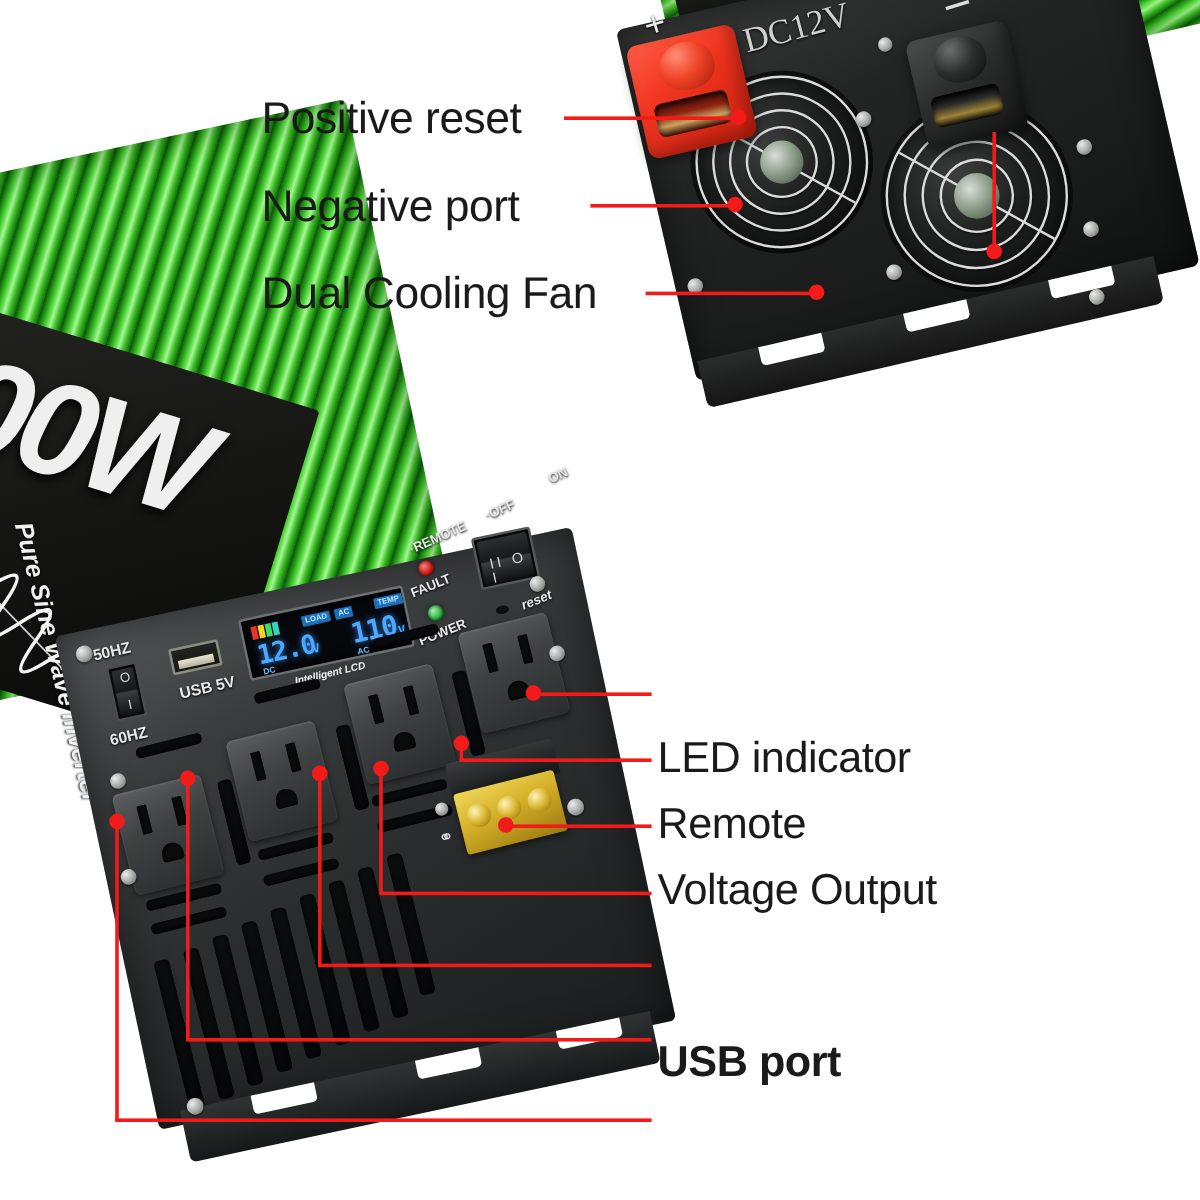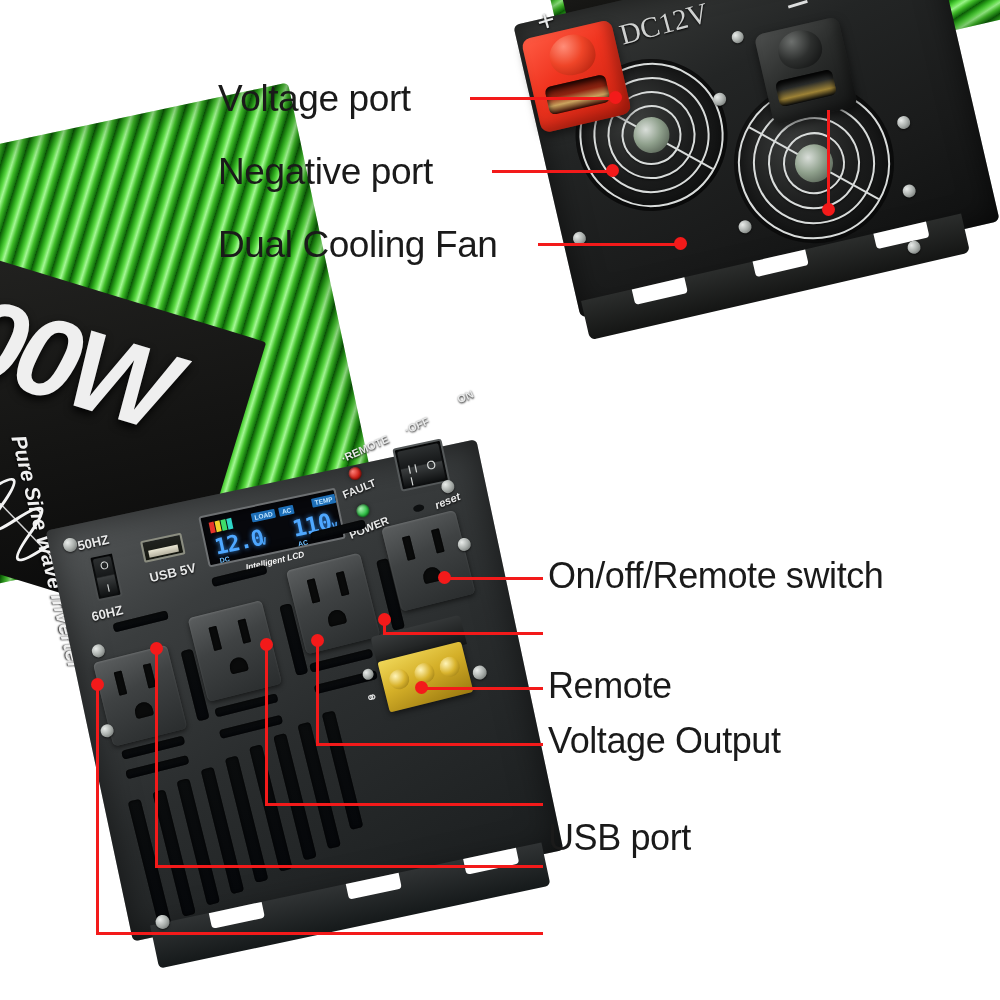--- a/index.html
+++ b/index.html
@@ -470,40 +470,40 @@
     <div class="screw" style="left:114px; top:430px; width:14px; height:14px;"></div>
     <div class="screw" style="left:120px; top:540px; width:13px; height:13px;"></div>
     <div class="screw" style="left:112px; top:620px; width:13px; height:13px;"></div>
     <div class="screw" style="left:126px; top:818px; width:14px; height:14px;"></div>
     <div class="screw" style="left:496px; top:452px; width:13px; height:13px;"></div>
     <div class="screw" style="left:500px; top:512px; width:13px; height:13px;"></div>
     <div class="screw" style="left:488px; top:640px; width:14px; height:14px;"></div>
     <div class="screw" style="left:380px; top:620px; width:11px; height:11px;"></div>
   </div>
 
-  <div class="callout" style="left:218px; top:80px;">Voltage port</div>
+  <div class="callout" style="left:218px; top:80px;">Positive reset</div>
   <div class="callout" style="left:218px; top:153px;">Negative port</div>
   <div class="callout" style="left:218px; top:226px;">Dual Cooling Fan</div>
 
   <div class="lead-h" style="left:470px; top:97px;  width:145px;"></div>
   <div class="dot" style="left:609px; top:91px;"></div>
 
   <div class="lead-h" style="left:492px; top:170px; width:120px;"></div>
   <div class="dot" style="left:606px; top:164px;"></div>
 
   <div class="lead-h" style="left:538px; top:243px; width:142px;"></div>
   <div class="dot" style="left:674px; top:237px;"></div>
 
   <div class="lead-v" style="left:827px; top:110px; height:100px;"></div>
   <div class="dot" style="left:822px; top:203px;"></div>
 
-  <div class="callout right" style="left:548px; top:558px;">On/off/Remote switch</div>
+  <div class="callout right" style="left:548px; top:613px;">LED indicator</div>
   <div class="callout right" style="left:548px; top:668px;">Remote</div>
   <div class="callout right" style="left:548px; top:723px;">Voltage Output</div>
-  <div class="callout right" style="left:548px; top:820px;">USB port</div>
+  <div class="callout right" style="left:548px; top:867px;font-weight:bold;">USB port</div>
 
   <div class="lead-h" style="left:443px; top:577px; width:100px;"></div>
   <div class="dot" style="left:438px; top:571px;"></div>
 
   <div class="lead-h" style="left:383px; top:632px; width:160px;"></div>
   <div class="lead-v" style="left:383px; top:622px; height:12px;"></div>
   <div class="dot" style="left:378px; top:613px;"></div>
 
   <div class="lead-h" style="left:420px; top:687px; width:123px;"></div>
   <div class="dot" style="left:415px; top:681px;"></div>

